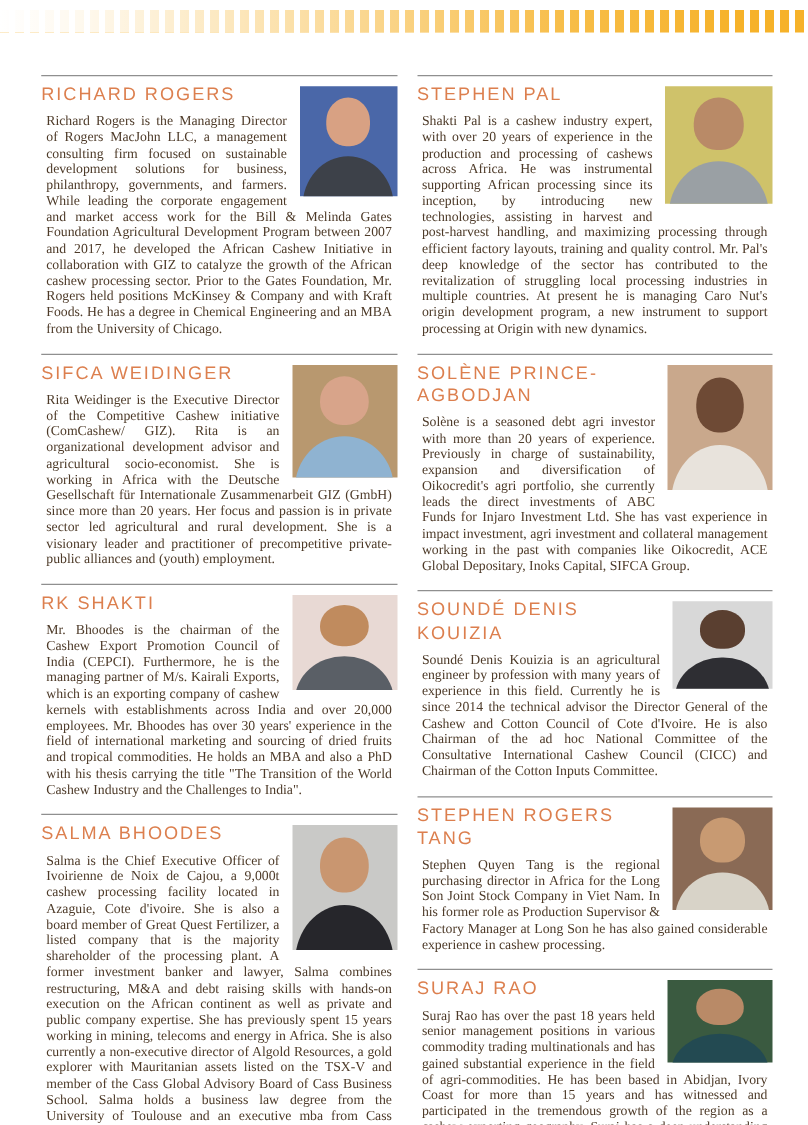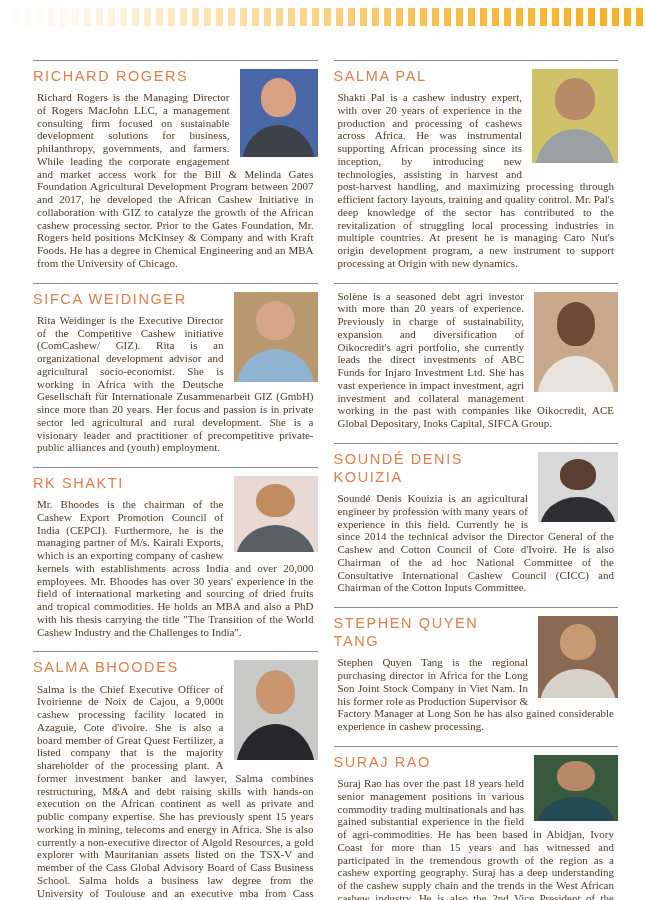--- a/index.html
+++ b/index.html
@@ -111,41 +111,42 @@
 
       </section>
 
     </div>
 
     <div class="col">
 
       <section class="bio">
         <div class="rule"></div>
         <div class="photo" style="width: 86px; height: 94px; --pbg: #cfc26a; --pskin: #b98a67; --ptorso: #9aa0a4;"></div>
-        <h2 class="pname">SALMA PAL</h2>
+        <h2 class="pname">STEPHEN PAL</h2>
         <p class="pbio">Shakti Pal is a cashew industry expert, with over 20 years of experience in the production and processing of cashews across Africa. He was instrumental supporting African processing since its inception, by introducing new technologies, assisting in harvest and post-harvest handling, and maximizing processing through efficient factory layouts, training and quality control. Mr. Pal's deep knowledge of the sector has contributed to the revitalization of struggling local processing industries in multiple countries.  At present he is managing Caro Nut's origin development program, a new instrument to support processing at Origin with new dynamics.</p>
       </section>
 
       <section class="bio">
         <div class="rule"></div>
         <div class="photo" style="width: 84px; height: 100px; --pbg: #c9a88c; --pskin: #6e4a35; --ptorso: #e8e3dc;"></div>
+        <h2 class="pname">SOLÈNE PRINCE-AGBODJAN</h2>
         <p class="pbio">Solène is a seasoned debt agri investor with more than 20 years of experience. Previously in charge of sustainability, expansion and diversification of Oikocredit's agri portfolio, she currently leads the direct investments of ABC Funds for Injaro Investment Ltd.  She has vast experience in impact investment, agri investment and collateral management working in the past with companies like Oikocredit, ACE Global Depositary, Inoks Capital, SIFCA Group.</p>
       </section>
 
       <section class="bio">
         <div class="rule"></div>
         <div class="photo" style="width: 80px; height: 70px; --pbg: #d8d8d8; --pskin: #5a3f30; --ptorso: #2e2e33;"></div>
         <h2 class="pname">SOUNDÉ DENIS KOUIZIA</h2>
         <p class="pbio">Soundé Denis Kouizia is an agricultural engineer by profession with many years of experience in this field. Currently he is since 2014 the technical advisor the Director General of the Cashew and Cotton Council of Cote d'Ivoire. He is also Chairman of the ad hoc National Committee of the Consultative International Cashew Council (CICC) and Chairman of the Cotton Inputs Committee.</p>
       </section>
 
       <section class="bio">
         <div class="rule"></div>
         <div class="photo" style="width: 80px; height: 82px; --pbg: #8a6a55; --pskin: #c89a72; --ptorso: #d8d3c8;"></div>
-        <h2 class="pname">STEPHEN QUYEN TANG</h2>
+        <h2 class="pname">STEPHEN ROGERS TANG</h2>
         <p class="pbio">Stephen Quyen Tang is the regional purchasing director in Africa for the Long Son Joint Stock Company in Viet Nam. In his former role as Production Supervisor &amp; Factory Manager at Long Son he has also gained considerable experience in cashew processing.</p>
       </section>
 
       <section class="bio">
         <div class="rule"></div>
         <div class="photo" style="width: 84px; height: 66px; --pbg: #3a5a40; --pskin: #b98a67; --ptorso: #234a52;"></div>
         <h2 class="pname">SURAJ RAO</h2>
         <p class="pbio">Suraj Rao has over the past 18 years held senior management positions in various commodity trading multinationals and has gained substantial experience in the field of agri-commodities. He has been based in Abidjan, Ivory Coast for more than 15 years and has witnessed and participated in the tremendous growth of the region as a cashew exporting geography. Suraj has a deep understanding of the cashew supply chain and the trends in the West African cashew industry. He is also the 2nd Vice President of the Association des Exportateurs de Cajou en Cote D'Ivoire (AEC-CI) and is a regular contributor to the policies of the cashew Industry in Ivory Coast. He is currently the Controller and Company Director at ETG and is heading various businesses at the group.</p>
       </section>
 

